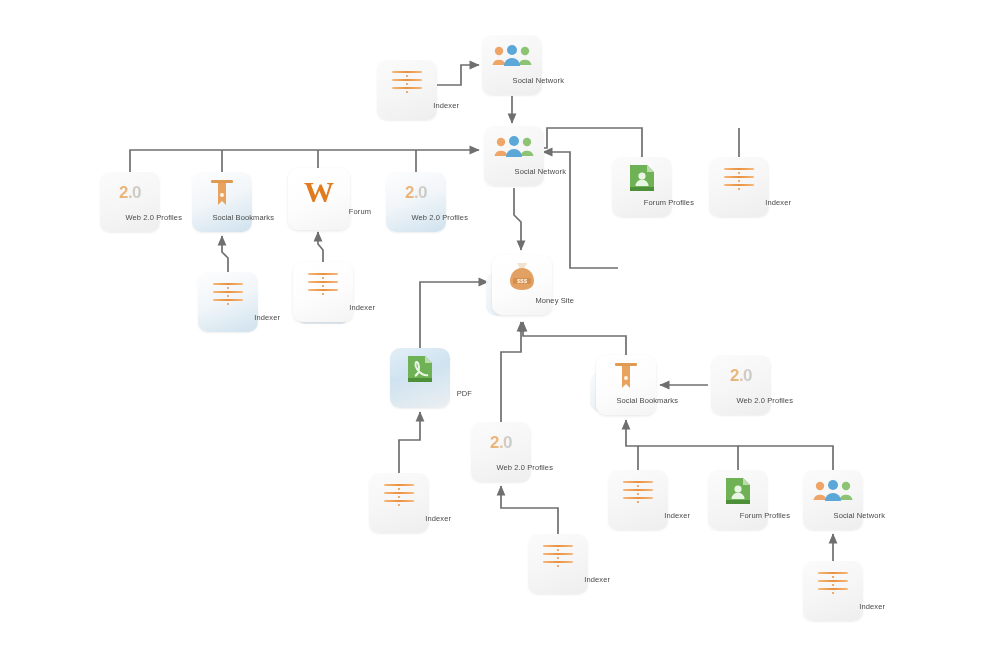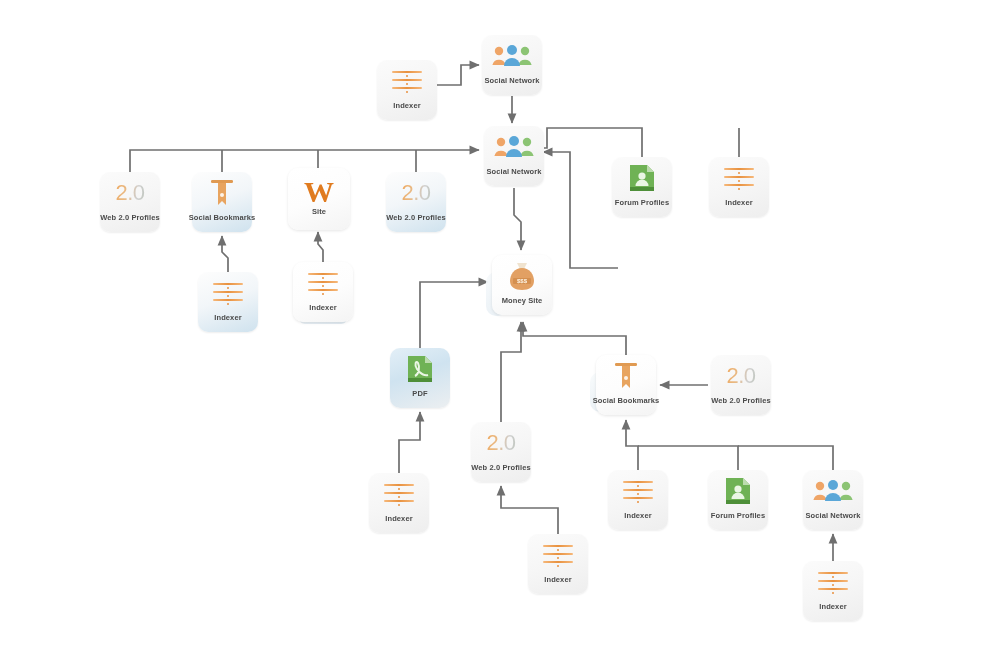--- a/index.html
+++ b/index.html
@@ -27,22 +27,22 @@
   }
   .node.tint-plain .tile{
     background:linear-gradient(160deg,#ffffff 0%,#fdfdfd 50%,#f4f4f4 100%);
     box-shadow:0 1px 3px rgba(0,0,0,0.10);
   }
   .node .glyph{
     position:absolute;left:0;top:4px;width:60px;height:34px;
     display:flex;align-items:center;justify-content:center;
   }
   .node .caption{
-    position:absolute;left:-22px;top:41px;width:104px;text-align:center;
-    font-size:7.5px;line-height:9px;color:#4a4a4a;font-weight:bold;
+    position:absolute;left:-22px;top:41px;width:104px;text-align:right;
+    font-size:7.5px;line-height:9px;color:#4a4a4a;font-weight:normal;
     letter-spacing:.1px;white-space:nowrap;
   }
   
   .plate{
     position:absolute;border-radius:10px;
     background:linear-gradient(160deg,#eef3f7 0%,#dfe9f1 100%);
     opacity:.95;
   }
 
   
@@ -51,21 +51,21 @@
       background:linear-gradient(90deg,#f6b87a,#e8913f,#f6b87a);display:block;}
   .ic-indexer i:nth-child(1){top:2px;}
   .ic-indexer i:nth-child(2){top:10px;}
   .ic-indexer i:nth-child(3){top:18px;}
   .ic-indexer b{position:absolute;left:14px;width:2.4px;height:2.4px;border-radius:50%;
       background:#e8913f;display:block;}
   .ic-indexer b:nth-of-type(1){top:6px;}
   .ic-indexer b:nth-of-type(2){top:14px;}
   .ic-indexer b:nth-of-type(3){top:22px;}
 
-  .ic-20{font-size:22px;font-weight:normal;letter-spacing:-.5px;
+  .ic-20{font-size:17px;font-weight:bold;letter-spacing:-.5px;
       font-family:"Liberation Sans",sans-serif;
       background:linear-gradient(100deg,#f0a85c 0%,#e8ba86 38%,#cfcfcf 72%,#bfc6bd 100%);
       -webkit-background-clip:text;background-clip:text;color:transparent;
       -webkit-text-fill-color:transparent;}
   .ic-wiki{font-family:"Liberation Serif","DejaVu Serif",serif;font-size:30px;
       font-weight:bold;color:#e07b1f;line-height:30px;}
 
   .node .caption.cap-tight{top:39px;}
 </style>
 </head>
@@ -198,21 +198,21 @@
     <div class="caption">Social Bookmarks</div>
   </div>
 
   <div class="plate" style="left:322px;top:176px;width:28px;height:48px;"></div>
   <div class="node tint-plain" style="left:288px;top:168px;width:62px;height:62px;">
     <div class="tile" style="width:62px;height:62px;">
       <div class="glyph" style="width:62px;top:6px;height:36px;">
         <span class="ic-wiki">W</span>
       </div>
     </div>
-    <div class="caption cap-tight" style="left:-21px;width:104px;">Site</div>
+    <div class="caption cap-tight" style="left:-21px;width:104px;">Forum</div>
   </div>
 
   <div class="node tint-blue" style="left:386px;top:172px;">
     <div class="tile">
       <div class="glyph">
           <span class="ic-20">2.0</span>
         </div>
     </div>
     <div class="caption">Web 2.0 Profiles</div>
   </div>

